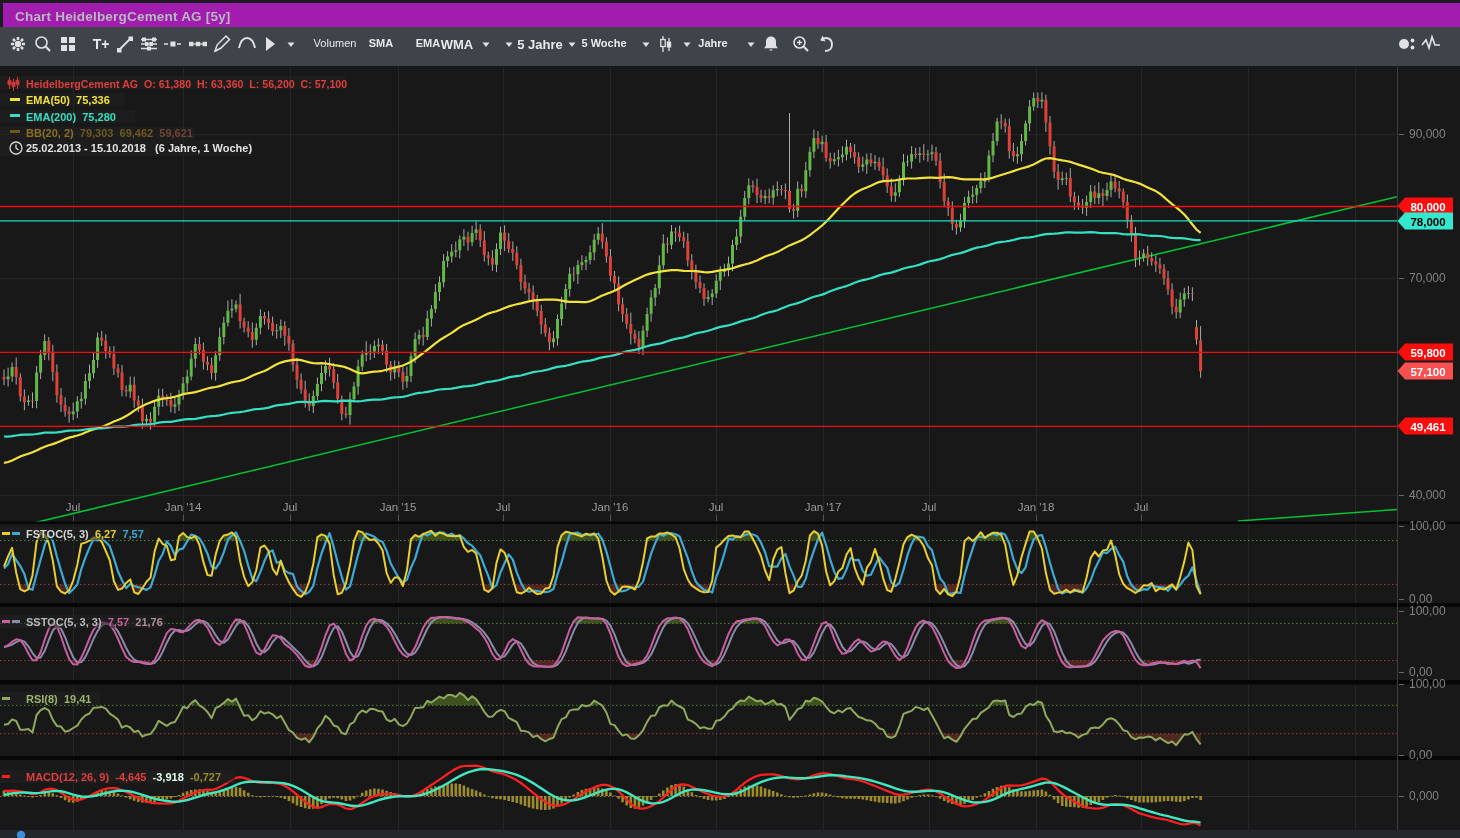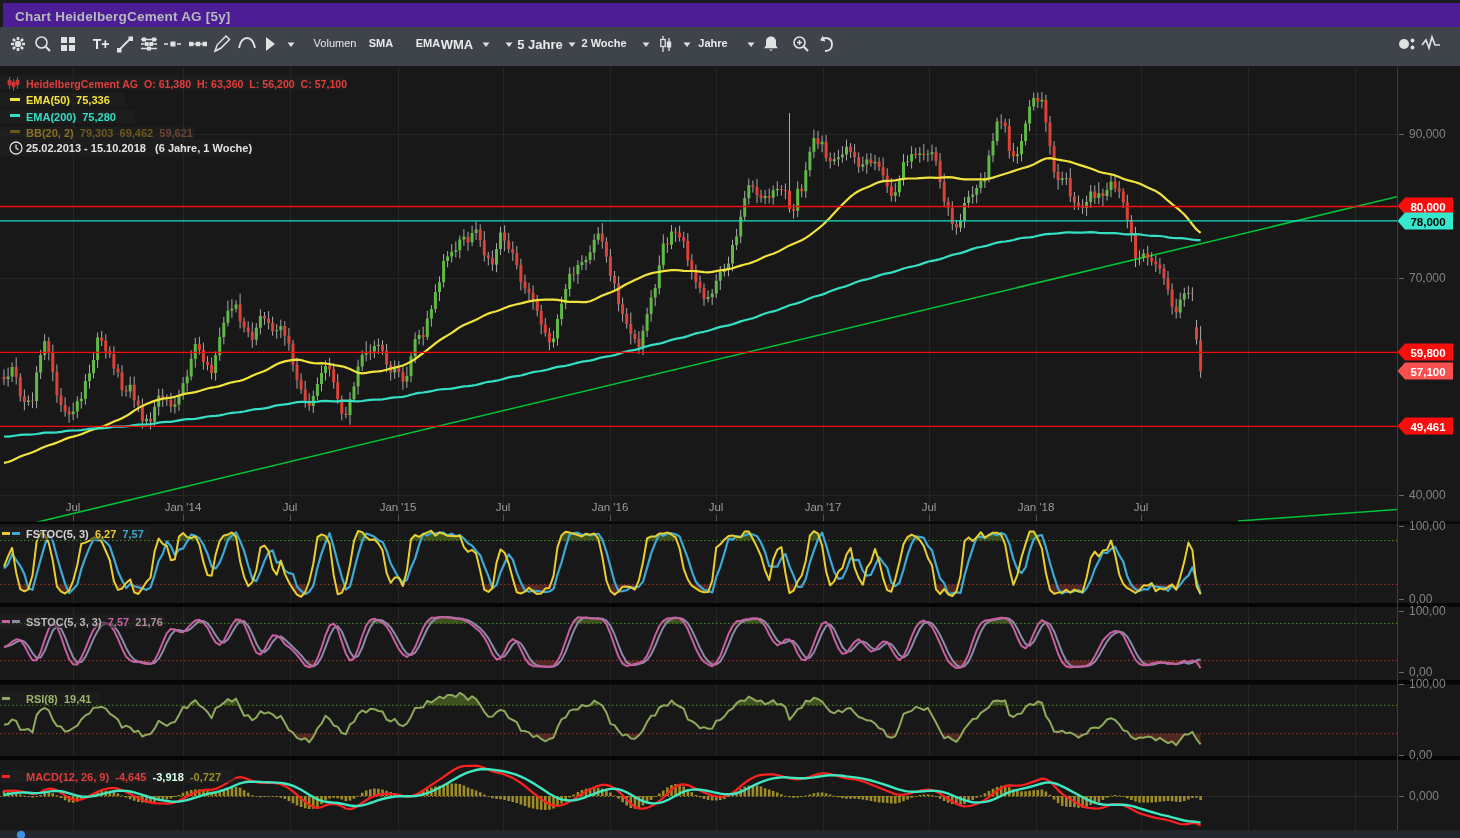--- a/index.html
+++ b/index.html
@@ -1,16 +1,16 @@
 <!DOCTYPE html>
 <html><head><meta charset="utf-8">
 <style>
 *{margin:0;padding:0;box-sizing:border-box}
 html,body{width:1460px;height:838px;overflow:hidden;background:#181818;font-family:"Liberation Sans",sans-serif}
-.titlebar{position:absolute;left:0;top:0;width:1460px;height:27px;background:#4c1d95;border-top:3px solid #1a1c20;border-left:3px solid #1a1c20}
+.titlebar{position:absolute;left:0;top:0;width:1460px;height:27px;background:#a21caf;border-top:3px solid #1a1c20;border-left:3px solid #1a1c20}
 .titlebar span{position:absolute;left:12px;top:6px;font-size:13.5px;font-weight:bold;color:#b6babd;letter-spacing:.2px}
 .toolbar{position:absolute;left:0;top:27px;width:1460px;height:40px;background:#3f444b}
 </style></head>
 <body>
 <div class="titlebar">
     <span>Chart HeidelbergCement AG [5y]</span>
   </div>
 <div class="toolbar">
     <svg style="position:absolute;left:6px;top:5px" width="24" height="24" viewBox="0 0 24 24" fill="none" stroke="#dfe1e3" stroke-width="1.6">
       <circle cx="12" cy="12" r="3.2" fill="#dfe1e3" stroke="none"></circle>
@@ -84,21 +84,21 @@
     <svg style="position:absolute;left:480px;top:11px" width="12" height="12" viewBox="0 0 12 12">
       <path d="M2.5,4.5h7L6,9z" fill="#dfe1e3"></path>
     </svg>
     <svg style="position:absolute;left:503px;top:11px" width="12" height="12" viewBox="0 0 12 12">
       <path d="M2.5,4.5h7L6,9z" fill="#dfe1e3"></path>
     </svg>
     <span style="position:absolute;left:540px;top:10px;transform:translateX(-50%);font-size:13px;font-weight:bold;color:#e8eaec;white-space:nowrap">5 Jahre</span>
     <svg style="position:absolute;left:566px;top:11px" width="12" height="12" viewBox="0 0 12 12">
       <path d="M2.5,4.5h7L6,9z" fill="#dfe1e3"></path>
     </svg>
-    <span style="position:absolute;left:604px;top:10px;transform:translateX(-50%);font-size:11px;font-weight:bold;color:#e8eaec;white-space:nowrap">2 Woche</span>
+    <span style="position:absolute;left:604px;top:10px;transform:translateX(-50%);font-size:11px;font-weight:bold;color:#e8eaec;white-space:nowrap">5 Woche</span>
     <svg style="position:absolute;left:640px;top:11px" width="12" height="12" viewBox="0 0 12 12">
       <path d="M2.5,4.5h7L6,9z" fill="#dfe1e3"></path>
     </svg>
     <svg style="position:absolute;left:654px;top:5px" width="24" height="24" viewBox="0 0 24 24" fill="none" stroke="#dfe1e3" stroke-width="1.6">
       <g stroke-width="1.3">
         <path d="M9,4v16M15,6v13"></path>
       </g>
       <rect x="6.8" y="7.5" width="4.4" height="7" fill="#3f444b" stroke="#dfe1e3" stroke-width="1.3"></rect>
       <rect x="12.8" y="9.5" width="4.4" height="6" fill="#dfe1e3" stroke="none"></rect>
     </svg>

